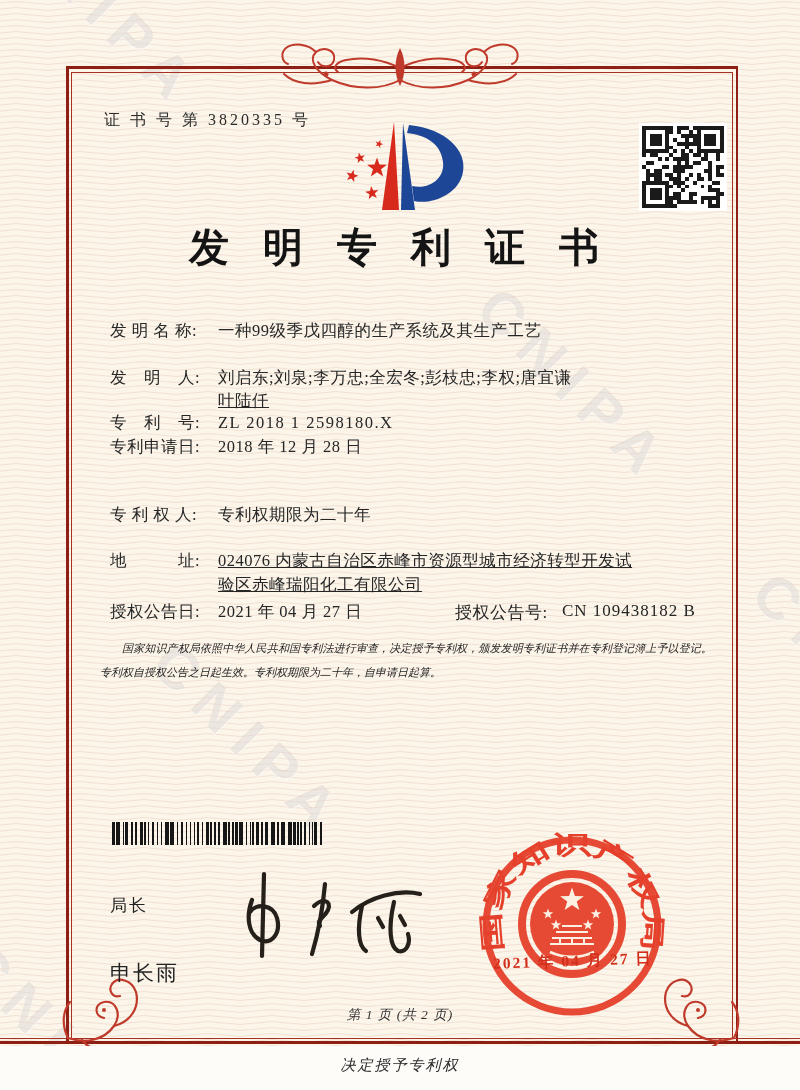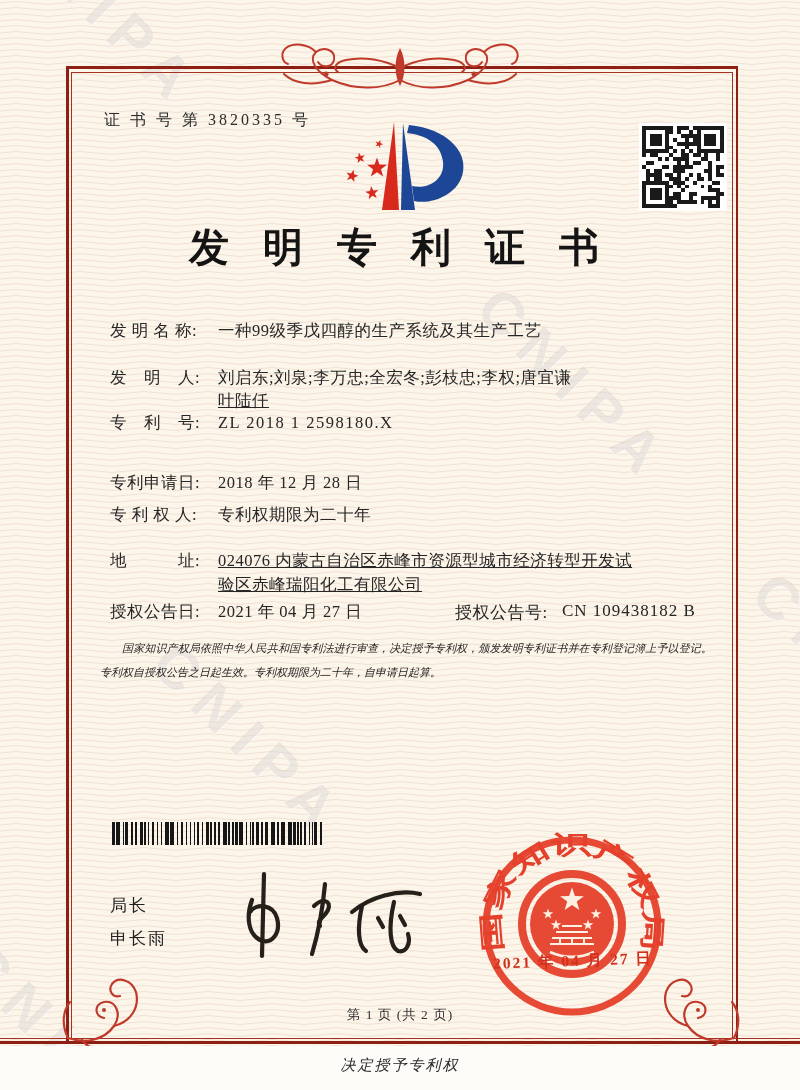--- a/index.html
+++ b/index.html
@@ -24,26 +24,26 @@
   .glab{position:absolute;font-size:17px;white-space:nowrap;}
   
   .paras{left:100px;top:637px;width:612px;font-size:11px;line-height:23.5px;
          text-align:justify;font-style:italic;color:#1f1f1f;}
   .paras p{margin:0;text-indent:2em;}
   
   .barcode{left:112px;top:822px;width:224px;height:23px;font-size:0;white-space:nowrap;overflow:hidden;}
   .barcode i{display:inline-block;height:100%;background:#161616;}
   
   .sigtitle{left:110px;top:894px;font-size:17px;letter-spacing:2px;color:#222;}
-  .signame{left:110px;top:927px;font-size:17px;letter-spacing:2px;color:#222;}
+  .signame{left:110px;top:959px;font-size:21px;letter-spacing:2px;color:#222;}
   
   .sealdate{left:453px;top:951px;width:240px;text-align:center;font-size:15.5px;
             letter-spacing:2px;color:#d2301c;transform:rotate(-2deg);font-weight:700;}
   
-  .pageno{left:0;right:0;top:1006px;text-align:center;font-size:13.5px;letter-spacing:1px;color:#333;}
+  .pageno{left:0;right:0;top:1006px;text-align:center;font-size:13.5px;letter-spacing:1px;color:#333;font-style:italic;}
   .botstrip{left:0;top:1046px;width:800px;height:44px;background:#fdfcf9;}
   .botnote{left:0;right:0;top:1056px;text-align:center;font-size:15px;letter-spacing:2px;
            font-style:italic;color:#2a2a2a;}
   
   .qr{left:639px;top:123px;width:88px;height:88px;background:#fff;padding:3px;box-sizing:border-box;}
   .qrgrid{width:100%;height:100%;display:grid;grid-template-columns:repeat(21,1fr);grid-template-rows:repeat(21,1fr);}
   .qrgrid div{width:100%;height:100%;}
   .qrgrid div.qm{background:#1a1a1a;}
 </style>
 </head>
@@ -575,21 +575,21 @@
 <div class="row" style="top:320px;">
   <span class="lab">发 明 名 称:</span><span>一种99级季戊四醇的生产系统及其生产工艺</span>
 </div>
 <div class="row" style="top:367px;">
   <span class="lab">发　明　人:</span><span>刘启东;刘泉;李万忠;全宏冬;彭枝忠;李权;唐宜谦</span>
 </div>
 <div class="cont" style="top:390px;">叶陆仟</div>
 <div class="row" style="top:412px;">
   <span class="lab">专　利　号:</span><span style="letter-spacing:1.5px;">ZL 2018 1 2598180.X</span>
 </div>
-<div class="row" style="top:472px;">
+<div class="row" style="top:436px;">
   <span class="lab">专利申请日:</span><span>2018 年 12 月 28 日</span>
 </div>
 <div class="row" style="top:504px;">
   <span class="lab">专 利 权 人:</span><span>专利权期限为二十年</span>
 </div>
 <div class="row" style="top:550px;text-decoration:underline;">
   <span class="lab">地　　　址:</span><span>024076 内蒙古自治区赤峰市资源型城市经济转型开发试</span>
 </div>
 <div class="cont" style="top:574px;">验区赤峰瑞阳化工有限公司</div>
 <div class="row" style="top:601px;">

